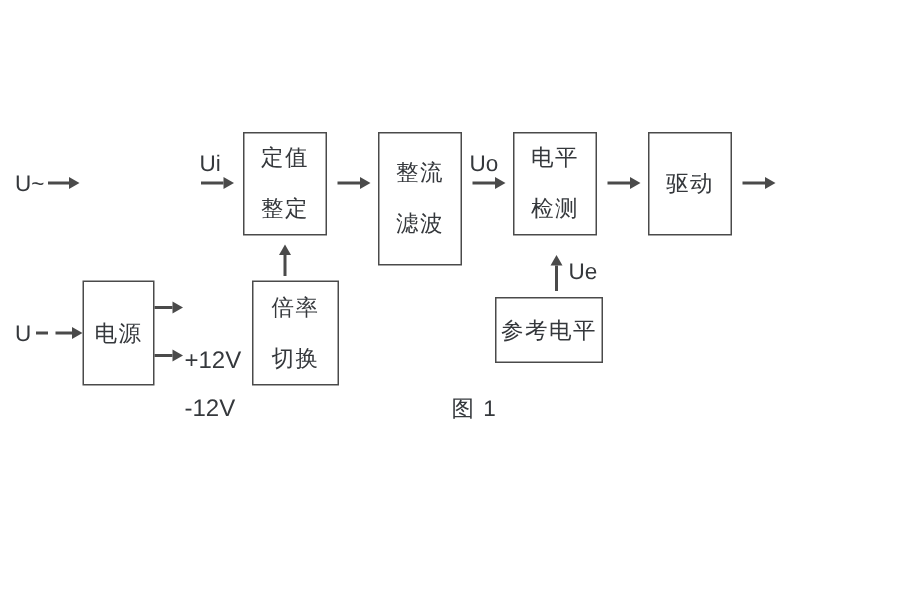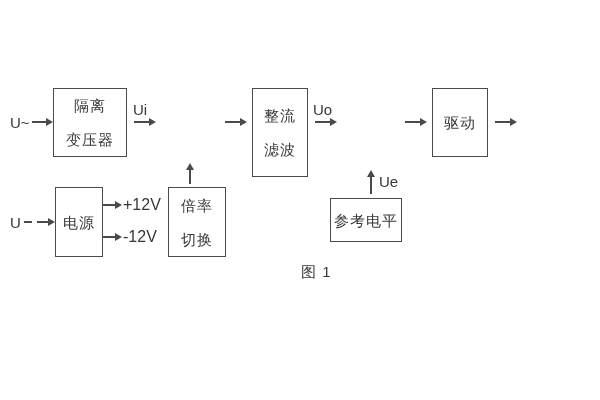--- a/index.html
+++ b/index.html
@@ -13,47 +13,51 @@
     font-family:"Liberation Sans","DejaVu Sans",sans-serif;
     color:var(--ink);overflow:hidden;
   }
   .box{
     position:absolute;border:1px solid var(--line);background:var(--bg);
     display:flex;flex-direction:column;align-items:center;justify-content:center;
     gap:19px;font-size:15px;letter-spacing:1px;box-sizing:border-box;
   }
   .bl{line-height:15px;white-space:nowrap;}
   .lbl{position:absolute;font-size:15px;line-height:16px;white-space:nowrap;}
-  .lbl-v{font-size:16px;}
+  .lbl-v{font-size:16px;margin-top:36px;}
   .hline{position:absolute;height:1.5px;background:var(--line);}
   .vline{position:absolute;width:1.5px;background:var(--line);}
   .head-r{position:absolute;width:0;height:0;
     border-top:4px solid transparent;border-bottom:4px solid transparent;
     border-left:7px solid var(--line);}
   .head-u{position:absolute;width:0;height:0;
     border-left:4px solid transparent;border-right:4px solid transparent;
     border-bottom:7px solid var(--line);}
   .caption{position:absolute;font-size:15px;letter-spacing:1px;}
 </style>
 </head>
 <body>
 
 <div class="canvas">
 
-  <div class="box" style="left:53px;top:88px;width:74px;height:69px">
-    <span class="bl">隔离</span>
-    <span class="bl">变压器</span>
+
+  <div class="box" style="left:162px;top:88px;width:56px;height:69px">
+    <span class="bl">定值</span>
+    <span class="bl">整定</span>
   </div>
-
 
   <div class="box" style="left:252px;top:88px;width:56px;height:89px">
     <span class="bl">整流</span>
     <span class="bl">滤波</span>
   </div>
 
+  <div class="box" style="left:342px;top:88px;width:56px;height:69px">
+    <span class="bl">电平</span>
+    <span class="bl">检测</span>
+  </div>
 
   <div class="box" style="left:432px;top:88px;width:56px;height:69px">
     <span class="bl">驱动</span>
   </div>
 
 
   <div class="box" style="left:55px;top:187px;width:48px;height:70px">
     <span class="bl">电源</span>
   </div>
 

